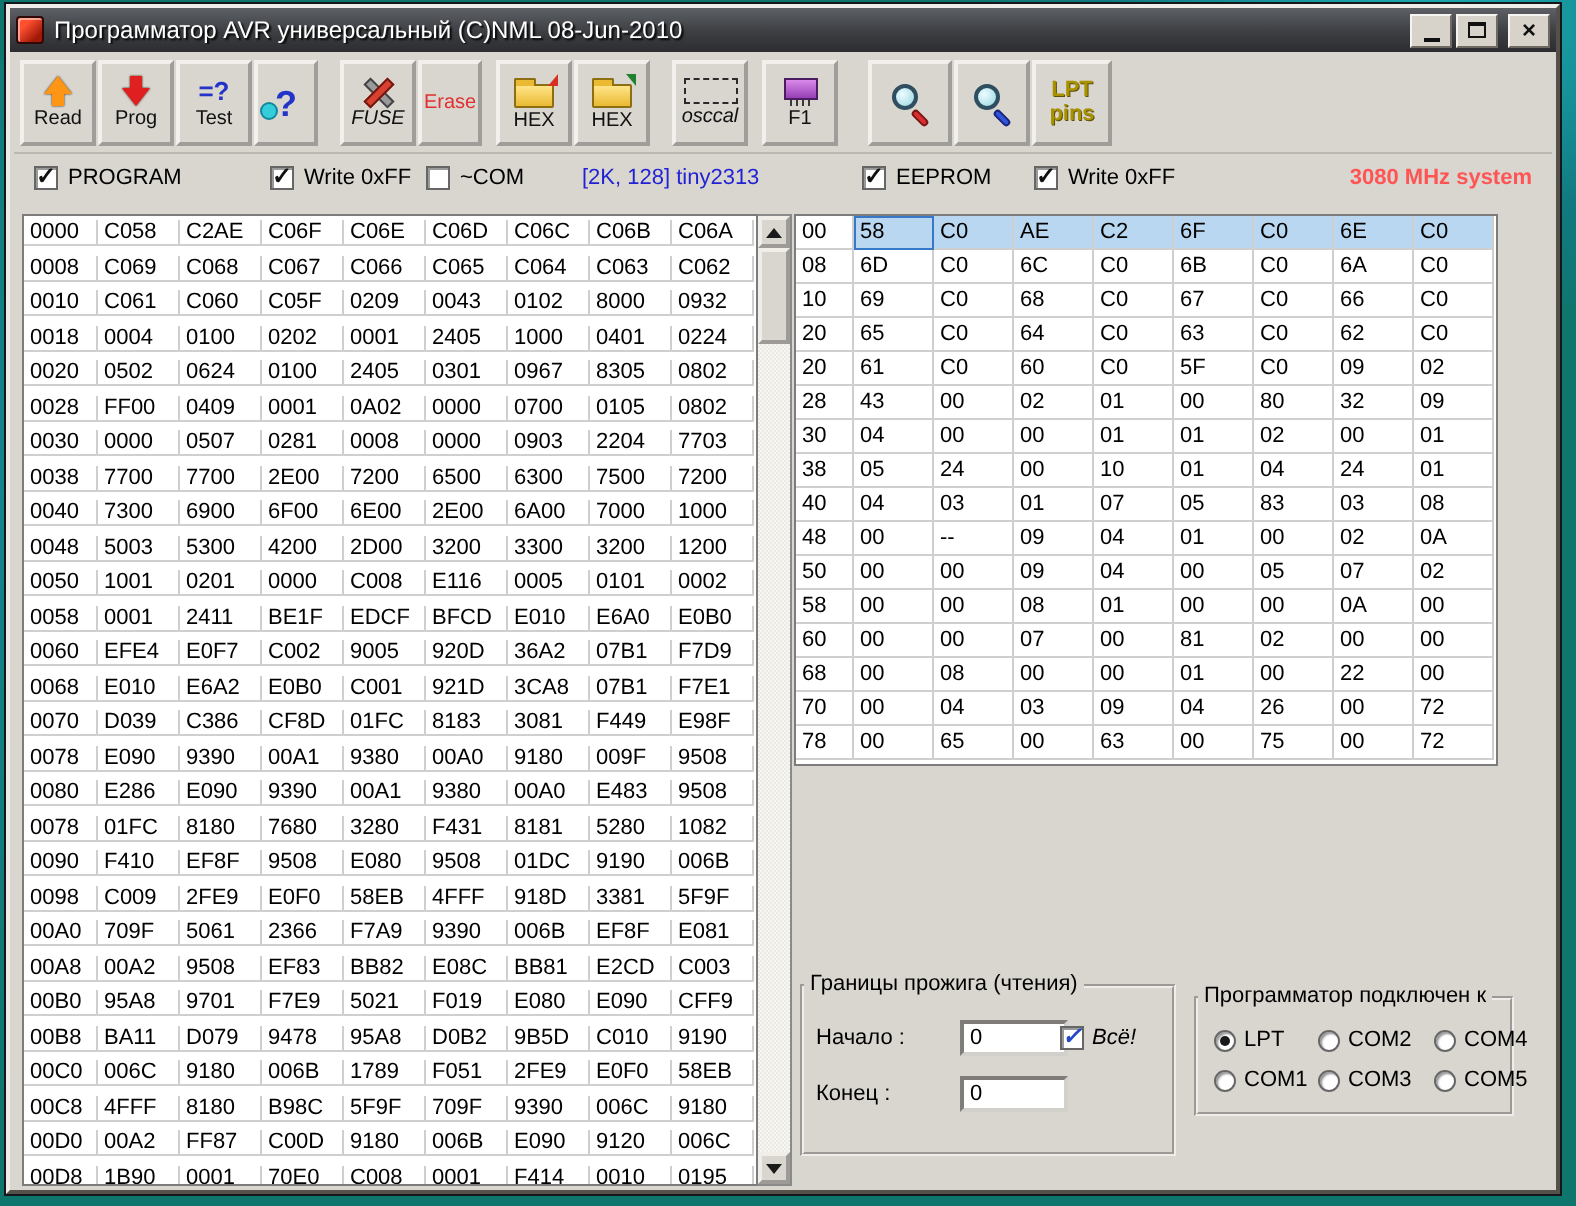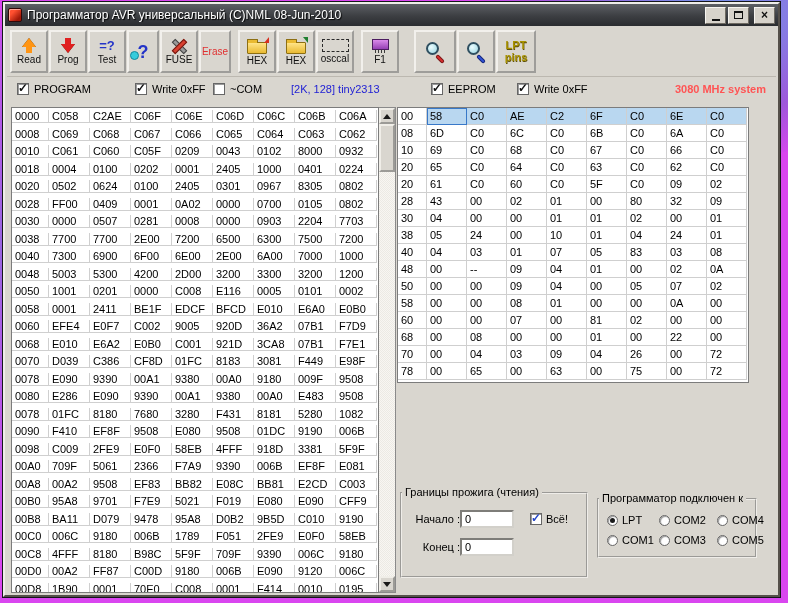--- a/index.html
+++ b/index.html
@@ -1,18 +1,18 @@
 <!DOCTYPE html>
 <html><head>
 <meta charset="utf-8">
 <style>
   * { margin:0; padding:0; box-sizing:border-box; }
   body { width:788px; height:603px; overflow:hidden; font-family:"Liberation Sans", sans-serif; }
 
-  .desktop { position:relative; width:788px; height:603px; background:#d946ef; overflow:hidden;padding-left:10px; }
+  .desktop { position:relative; width:788px; height:603px; background:#0f766e; overflow:hidden;padding-left:10px; }
   .desktop::before { content:''; position:absolute; right:-60px; top:-40px; width:380px; height:220px;
     background:radial-gradient(ellipse at 65% 35%, rgba(40,215,235,.6), rgba(20,130,170,.3) 50%, transparent 75%);
     transform:rotate(-14deg); }
   .desktop::after { content:''; position:absolute; left:-70px; top:30px; width:220px; height:540px;
     background:radial-gradient(ellipse at 30% 40%, rgba(30,160,200,.35), transparent 70%); }
 
   .window { position:absolute; left:3px; top:2px; width:777px; height:595px; background:#d9d6cf;
     border:2px solid; border-color:#efede9 #55504a #55504a #efede9; box-shadow:0 0 0 1px #15161a; z-index:2; }
 
   
@@ -27,21 +27,21 @@
   .tbtn.close { margin-left:3px; }
   .glyph-min { width:8px; height:2px; background:#111; margin-top:9px; }
   .glyph-max { width:9px; height:8px; border:1px solid #111; border-top-width:2px; }
 
   
   .toolbar { position:absolute; left:2px; top:24px; right:2px; height:49px; display:flex; align-items:flex-start;
     padding:2px 3px; border-bottom:1px solid #bcb8b0; }
   .tb { width:38px; height:43px; margin-right:1px; background:#d9d6cf; border:2px outset #f2f0ec;
     display:flex; flex-direction:column; align-items:center; justify-content:center; gap:1px;
     font-family:"Liberation Sans", sans-serif; font-size:10px; color:#111; cursor:pointer; padding:1px; }
-  .gap-s { margin-left:6px; } .gap-m { margin-left:0; } .gap-l { margin-left:14px; }
+  .gap-s { margin-left:6px; } .gap-m { margin-left:10px;font-style:italic; } .gap-l { margin-left:14px; }
   .tb .lbl { font-size:10px; line-height:11px; }
 
   .arr { position:relative; width:14px; height:15px; filter:drop-shadow(0 0 .5px #402000); }
   .arr .head { position:absolute; left:0; width:0; height:0; border-left:7px solid transparent; border-right:7px solid transparent; }
   .arr .stem { position:absolute; left:4px; width:6px; }
   .arr.up .head { top:0; border-bottom:9px solid #ff9514; }
   .arr.up .stem { top:9px; height:6px; background:#ff9514; }
   .arr.dn .head { bottom:0; border-top:9px solid #e02020; }
   .arr.dn .stem { top:0; height:6px; background:#e02020; }
 
@@ -116,23 +116,23 @@
   .tri-up { width:0; height:0; border-left:4px solid transparent; border-right:4px solid transparent; border-bottom:5px solid #1a1a1a; }
   .tri-down { width:0; height:0; border-left:4px solid transparent; border-right:4px solid transparent; border-top:5px solid #1a1a1a; }
   .sb-track { flex:1; position:relative; background:repeating-conic-gradient(#eceae4 0 25%, #f8f6f2 0 50%) 0 0/2px 2px; }
   .sb-thumb { position:absolute; top:0; left:0; right:0; height:48px; background:#d9d6cf; border:2px outset #f0eee8; cursor:grab; }
 
   
   .group { position:absolute; border:2px groove #efede9; font-size:11px; color:#000; }
   .group-title { position:absolute; top:-8px; left:0; background:#d9d6cf; padding:0 3px; white-space:nowrap;text-align:right; }
   .burn-group { left:395px; top:488px; width:188px; height:86px; }
   .frow { position:absolute; left:6px; display:flex; align-items:center; }
-  .frow .flabel { width:52px; text-align:right; margin-right:0; }
+  .frow .flabel { width:52px; text-align:left; margin-right:20px; }
   .frow input { width:54px; height:18px; border:2px inset #d2d0ca; background:#fff; font:11px "Liberation Sans", sans-serif; padding:0 3px; }
-  .all-chk { position:absolute; left:128px; top:19px; display:flex; align-items:center; gap:4px; cursor:pointer; }
+  .all-chk { position:absolute; left:128px; top:19px; display:flex; align-items:center; gap:4px; cursor:pointer;font-style:italic; }
 
   .conn-group { left:592px; top:494px; width:160px; height:60px; }
   .radio-grid { display:grid; grid-template-columns:52px 58px 56px; grid-template-rows:20px 20px; padding:10px 4px 4px 8px; }
   .radio-item { display:flex; align-items:center; gap:4px; cursor:pointer; white-space:nowrap; }
   .radio { width:11px; height:11px; border-radius:50%; background:#fff; border:1px solid #666; box-shadow:inset 1px 1px 1px #9a9a9a; position:relative; flex:0 0 auto; }
   .radio.on::after { content:''; position:absolute; left:2px; top:2px; width:5px; height:5px; border-radius:50%; background:#1a1a1a; }
 </style>
 </head>
 <body>
 

